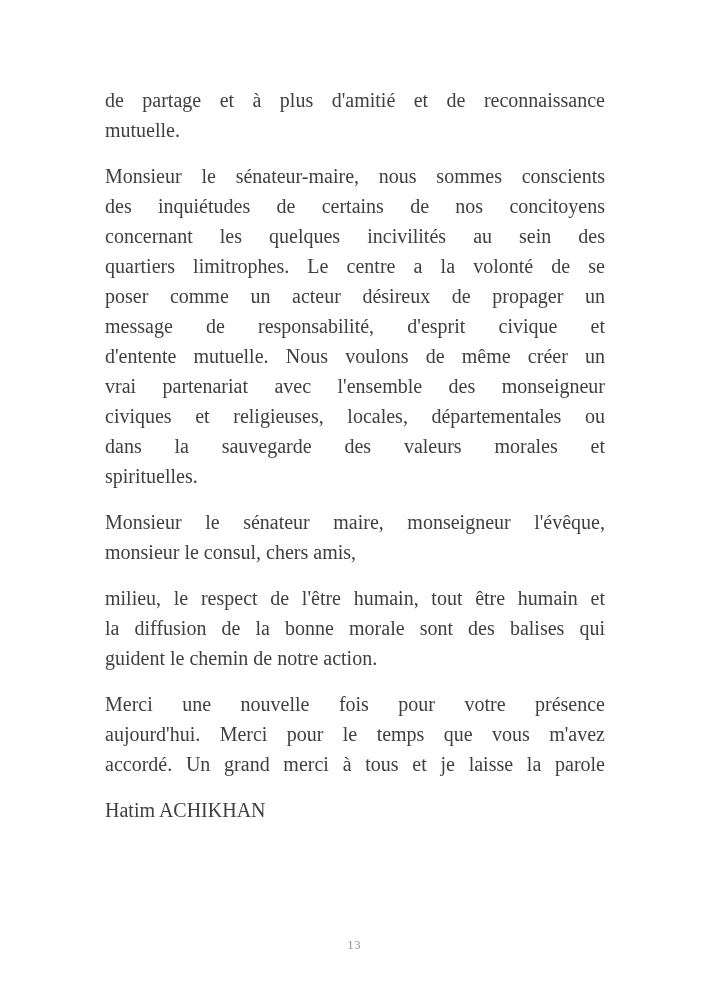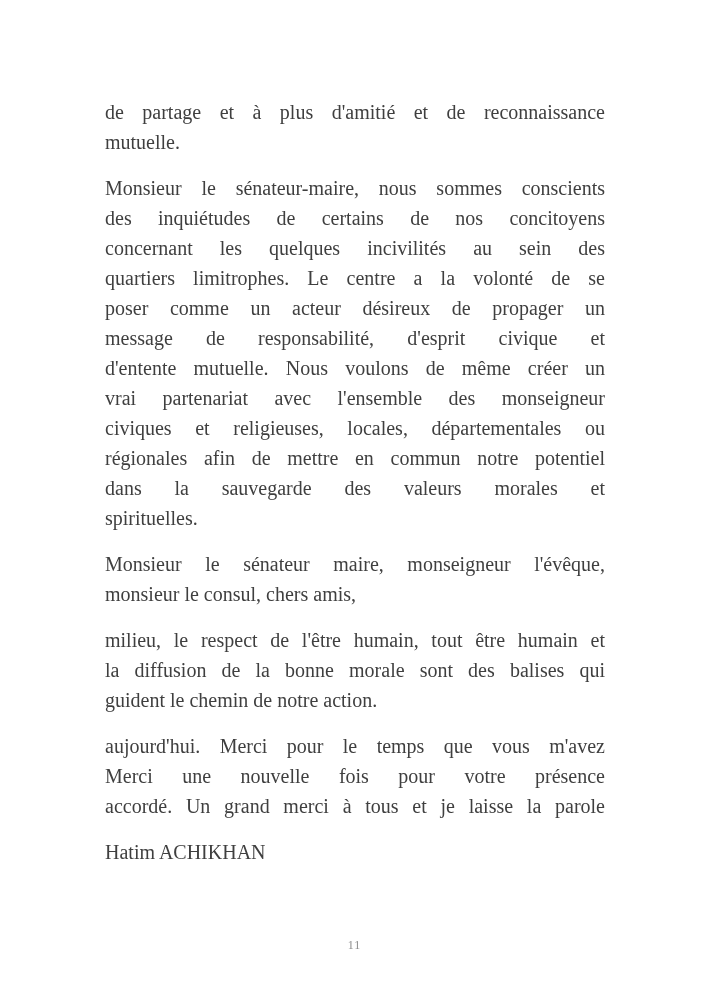--- a/index.html
+++ b/index.html
@@ -13,21 +13,21 @@
   }
   .page-content {
     position: absolute;
     left: 105px;
     top: 81px;
     width: 500px;
     font-size: 20px;
     line-height: 30px;
     color: #3f3f3f;
   }
-  .para { margin: 16px 0 16px 0; }
+  .para { margin: 4px 0 16px 0; }
   .line {
     text-align: justify;
     text-align-last: justify;
   }
   .line.end {
     text-align: right;
     text-align-last: left;
   }
   .page-number {
     position: absolute;
@@ -53,41 +53,40 @@
   <div class="para">
     <div class="line">Monsieur le sénateur-maire, nous sommes conscients</div>
     <div class="line">des inquiétudes de certains de nos concitoyens</div>
     <div class="line">concernant les quelques incivilités au sein des</div>
     <div class="line">quartiers limitrophes. Le centre a la volonté de se</div>
     <div class="line">poser comme un acteur désireux de propager un</div>
     <div class="line">message de responsabilité, d'esprit civique et</div>
     <div class="line">d'entente mutuelle. Nous voulons de même créer un</div>
     <div class="line">vrai partenariat avec l'ensemble des monseigneur</div>
     <div class="line">civiques et religieuses, locales, départementales ou</div>
-    <div class="line">régionales afin de mettre en commun notre potentiel</div>
     <div class="line">dans la sauvegarde des valeurs morales et</div>
     <div class="line end">spirituelles.</div>
   </div>
 
   <div class="para">
     <div class="line">Monsieur le sénateur maire, monseigneur l'évêque,</div>
     <div class="line end">monsieur le consul, chers amis,</div>
   </div>
 
   <div class="para">
     <div class="line">milieu, le respect de l'être humain, tout être humain et</div>
     <div class="line">la diffusion de la bonne morale sont des balises qui</div>
     <div class="line end">guident le chemin de notre action.</div>
   </div>
 
   <div class="para">
+    <div class="line">Merci une nouvelle fois pour votre présence</div>
     <div class="line">aujourd'hui. Merci pour le temps que vous m'avez</div>
-    <div class="line">Merci une nouvelle fois pour votre présence</div>
     <div class="line">accordé. Un grand merci à tous et je laisse la parole</div>
   </div>
 
   <div class="para">
     <div class="line end">Hatim ACHIKHAN</div>
   </div>
 
 </div>
 
-<div class="page-number">11</div>
+<div class="page-number">13</div>
 
 </body></html>

